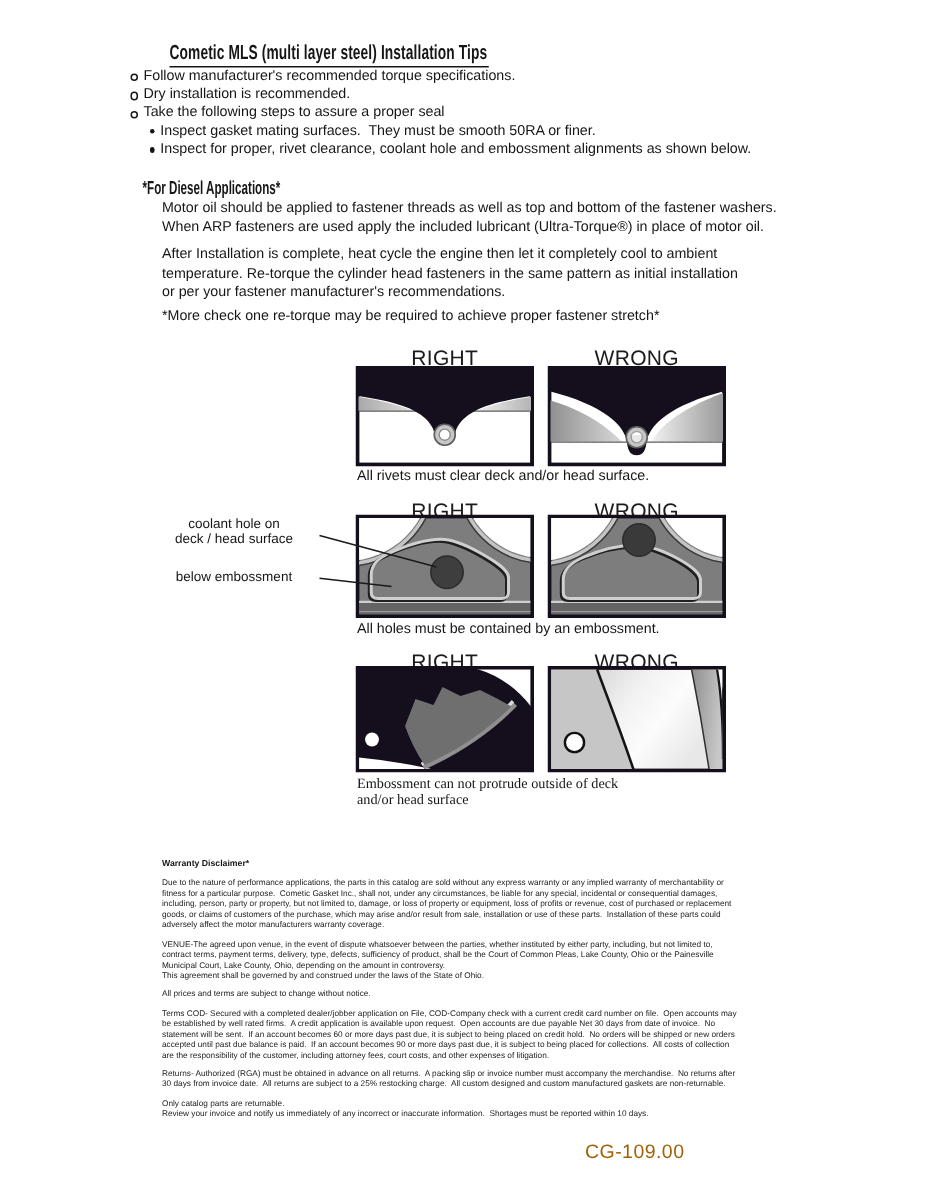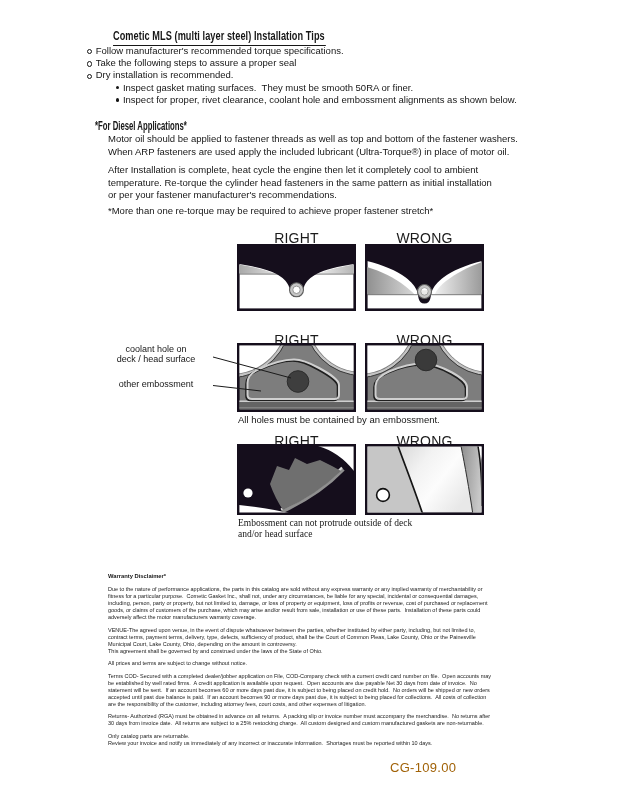--- a/index.html
+++ b/index.html
@@ -12,21 +12,21 @@
   
   .title{left:113px;top:26px;}
   .title span{
     display:inline-block;font-size:13.5px;font-weight:bold;letter-spacing:.1px;
     transform:scaleX(.68);transform-origin:left center;
     border-bottom:1.5px solid #161616;padding:0 2px 2px 0;white-space:pre;
   }
   
   .tips{left:87px;top:45px;font-size:9.5px;line-height:12.2px;text-align:right;}
   .tiprow{display:flex;align-items:flex-start;white-space:pre;}
-  .tiprow.sub{margin-left:29px;}
+  .tiprow.sub{margin-left:13px;}
   .mk{flex:0 0 auto;width:3.2px;height:3.2px;border-radius:50%;margin:4.2px 3.5px 0 0;}
   .mk.open{border:1px solid #161616;}
   .mk.fill{background:#161616;width:3.4px;height:3.4px;margin-top:4.4px;}
   
   .h2{left:95px;top:116px;}
   .h2 span{display:inline-block;font-size:12.5px;font-weight:bold;transform:scaleX(.62);transform-origin:left center;white-space:pre;}
   .body-p{font-size:9.5px;line-height:12.7px;white-space:pre;margin-left:13px;}
   .p1{left:95px;top:133px;}
   .p2{left:95px;top:164px;}
   .p3{left:95px;top:205px;}
@@ -54,45 +54,45 @@
     <span>Cometic MLS (multi layer steel) Installation Tips</span>
   </div>
 
   <div class="abs tips">
     <div class="tiprow">
       <span class="mk open"></span>
       <span>Follow manufacturer's recommended torque specifications.</span>
     </div>
     <div class="tiprow">
       <span class="mk open"></span>
-      <span>Take the following steps to assure a proper seal</span>
+      <span>Dry installation is recommended.</span>
     </div>
     <div class="tiprow">
       <span class="mk open"></span>
-      <span>Dry installation is recommended.</span>
+      <span>Take the following steps to assure a proper seal</span>
     </div>
     <div class="tiprow sub">
       <span class="mk fill"></span>
       <span>Inspect gasket mating surfaces.  They must be smooth 50RA or finer.</span>
     </div>
     <div class="tiprow sub">
       <span class="mk fill"></span>
       <span>Inspect for proper, rivet clearance, coolant hole and embossment alignments as shown below.</span>
     </div>
   </div>
 
   <div class="abs h2">
     <span>*For Diesel Applications*</span>
   </div>
   <div class="abs body-p p1">Motor oil should be applied to fastener threads as well as top and bottom of the fastener washers.
 When ARP fasteners are used apply the included lubricant (Ultra-Torque®) in place of motor oil.</div>
   <div class="abs body-p p2">After Installation is complete, heat cycle the engine then let it completely cool to ambient
 temperature. Re-torque the cylinder head fasteners in the same pattern as initial installation
 or per your fastener manufacturer's recommendations.</div>
-  <div class="abs body-p p3">*More than one re-torque may be required to achieve proper fastener stretch*</div>
+  <div class="abs body-p p3">*More check one re-torque may be required to achieve proper fastener stretch*</div>
 
   <div class="abs diagrams">
 
     <div class="dlabel" style="left:137px;top:2px;">RIGHT</div>
     <div class="dlabel" style="left:265px;top:2px;">WRONG</div>
 
     <div class="dbox" style="left:137px;top:16px;">
       <svg width="119" height="67" viewBox="0 0 119 67">
         <defs>
           <linearGradient id="g1l" x1="0" y1="0" x2="1" y2="0">
@@ -130,20 +130,21 @@
         <path d="M2,23 C16,27 30,34 40,42 C44.5,45.8 47.5,48 49.5,50.4 L2,50.4 Z" fill="url(#g2l)"></path>
         <path d="M117,18 C103,23 90,30 81,37 C76,41 72,45.5 69.5,50.4 L117,50.4 Z" fill="url(#g2r)"></path>
         <path d="M2,50.7 H117" stroke="#5a5a5a" stroke-width="0.8"></path>
         <path d="M2,2 H117 V17 C101,21 87,27 79,33 C71.5,38.5 69,42.5 67,47 C65.2,51.5 66.5,59.5 59.5,59.5 C52.5,59.5 53.8,51.5 52,47 C50,42.5 47.5,38.5 40,33 C32,27 18,21 2,17 Z" fill="#150e1c"></path>
         <circle cx="59.5" cy="47.5" r="7" fill="#c6c6c6" stroke="#5f5f5f" stroke-width="1.1"></circle>
         <circle cx="59.5" cy="47.5" r="3.7" fill="#e9e9e9" stroke="#9a9a9a" stroke-width="0.9"></circle>
         <path d="M56.2,46.2 A3.7,3.7 0 0 1 62.8,46.2 Z" fill="#ffffff"></path>
       </svg>
     </div>
 
+    <div class="caption" style="top:85px;">All rivets must clear deck and/or head surface.</div>
 
     <div class="dlabel" style="left:137px;top:104px;">RIGHT</div>
     <div class="dlabel" style="left:265px;top:104px;">WRONG</div>
 
     <div class="dbox" style="left:137px;top:115px;height:69px;">
       <svg width="119" height="69" viewBox="0 0 119 69">
         <defs>
             <clipPath id="c3">
               <rect x="2.4" y="2.4" width="114.2" height="64.2"></rect>
             </clipPath>
@@ -192,21 +193,21 @@
           </g>
           <circle cx="61" cy="17" r="10.8" fill="#3a3a3a" stroke="#2c2c2c" stroke-width="1"></circle>
         </g>
       </svg>
     </div>
 
     <div class="caption" style="top:187px;">All holes must be contained by an embossment.</div>
 
     <div class="annot" style="top:117px;">coolant hole on
 deck / head surface</div>
-    <div class="annot" style="top:152px;">other embossment</div>
+    <div class="annot" style="top:152px;">below embossment</div>
     <svg class="leader" width="440" height="324" viewBox="0 0 440 324">
       <line x1="113" y1="129" x2="191" y2="150" stroke="#1a1a1a" stroke-width="1"></line>
       <line x1="113" y1="157.5" x2="161" y2="163" stroke="#1a1a1a" stroke-width="1"></line>
     </svg>
 
     <div class="dlabel" style="left:137px;top:205px;">RIGHT</div>
     <div class="dlabel" style="left:265px;top:205px;">WRONG</div>
 
     <div class="dbox" style="left:137px;top:216px;height:71px;">
       <svg width="119" height="71" viewBox="0 0 119 71">

